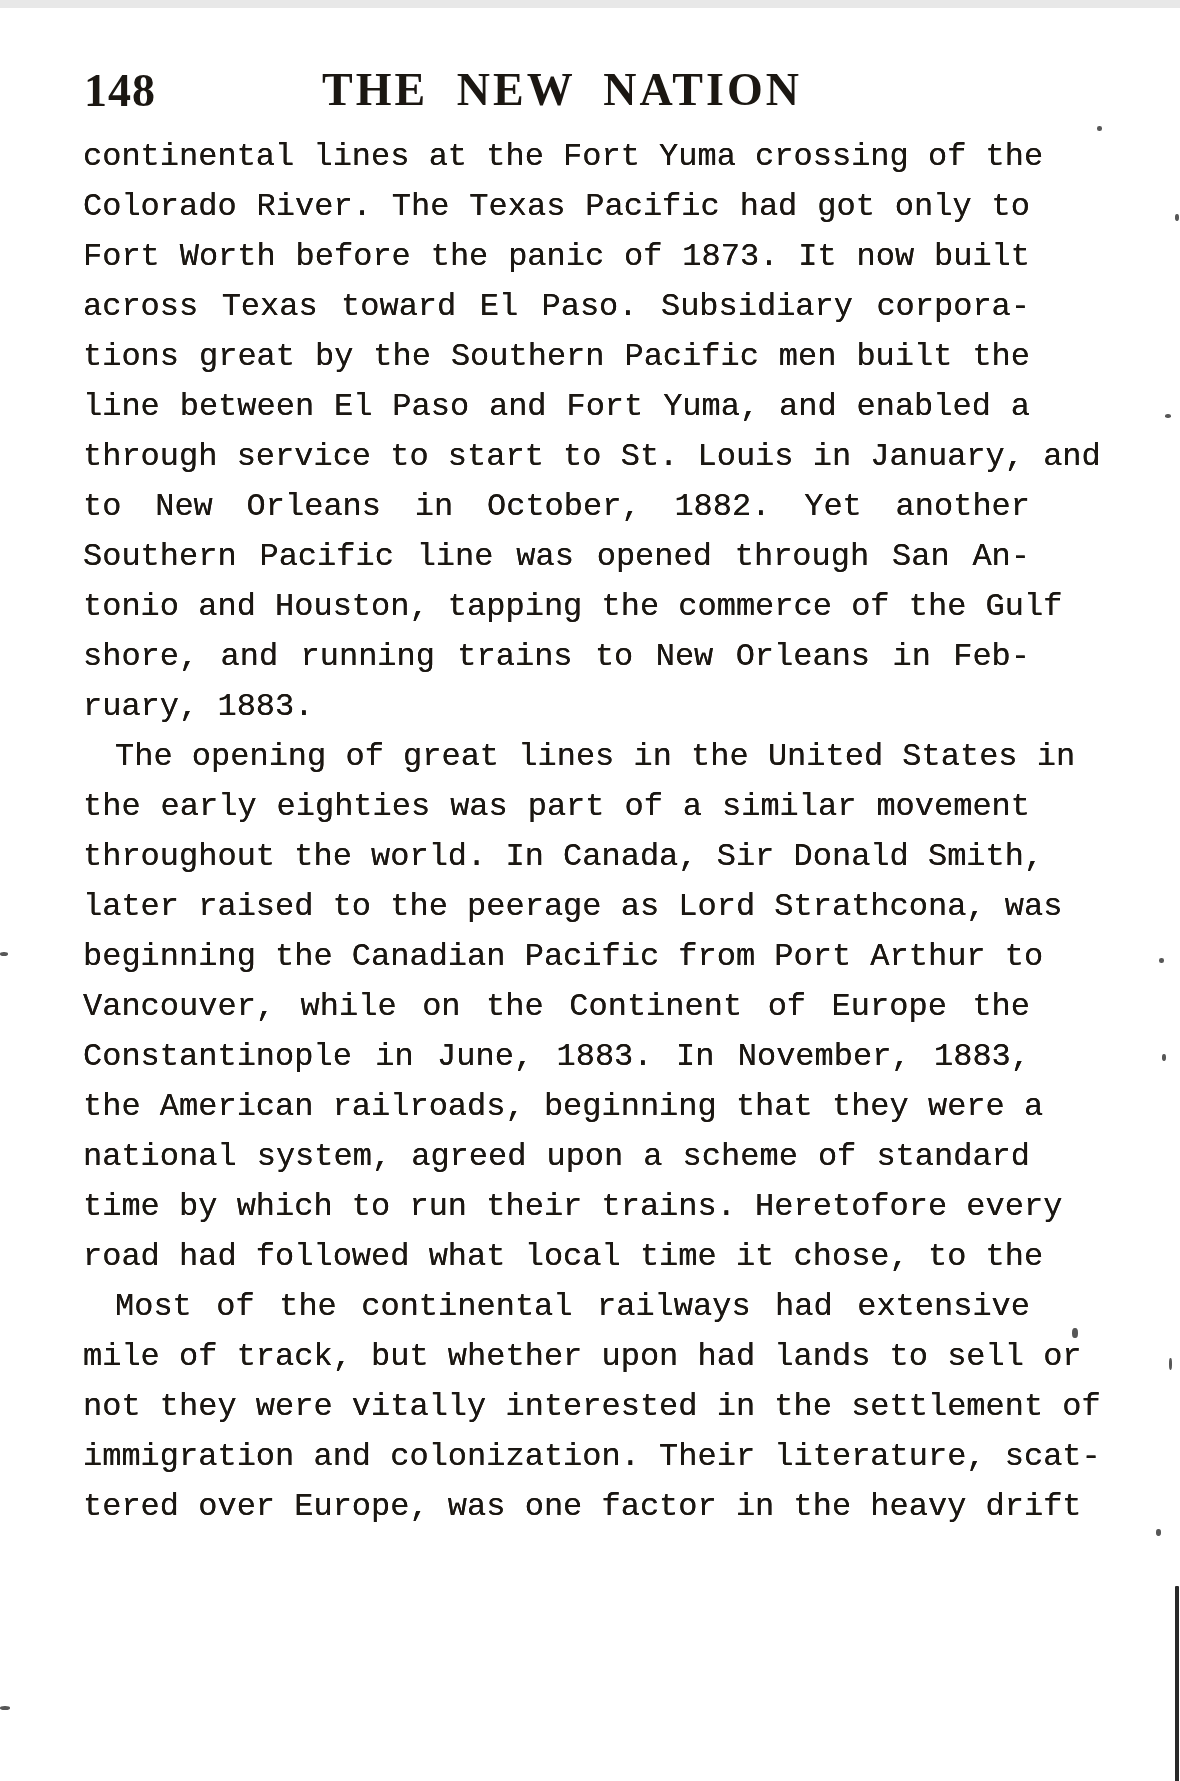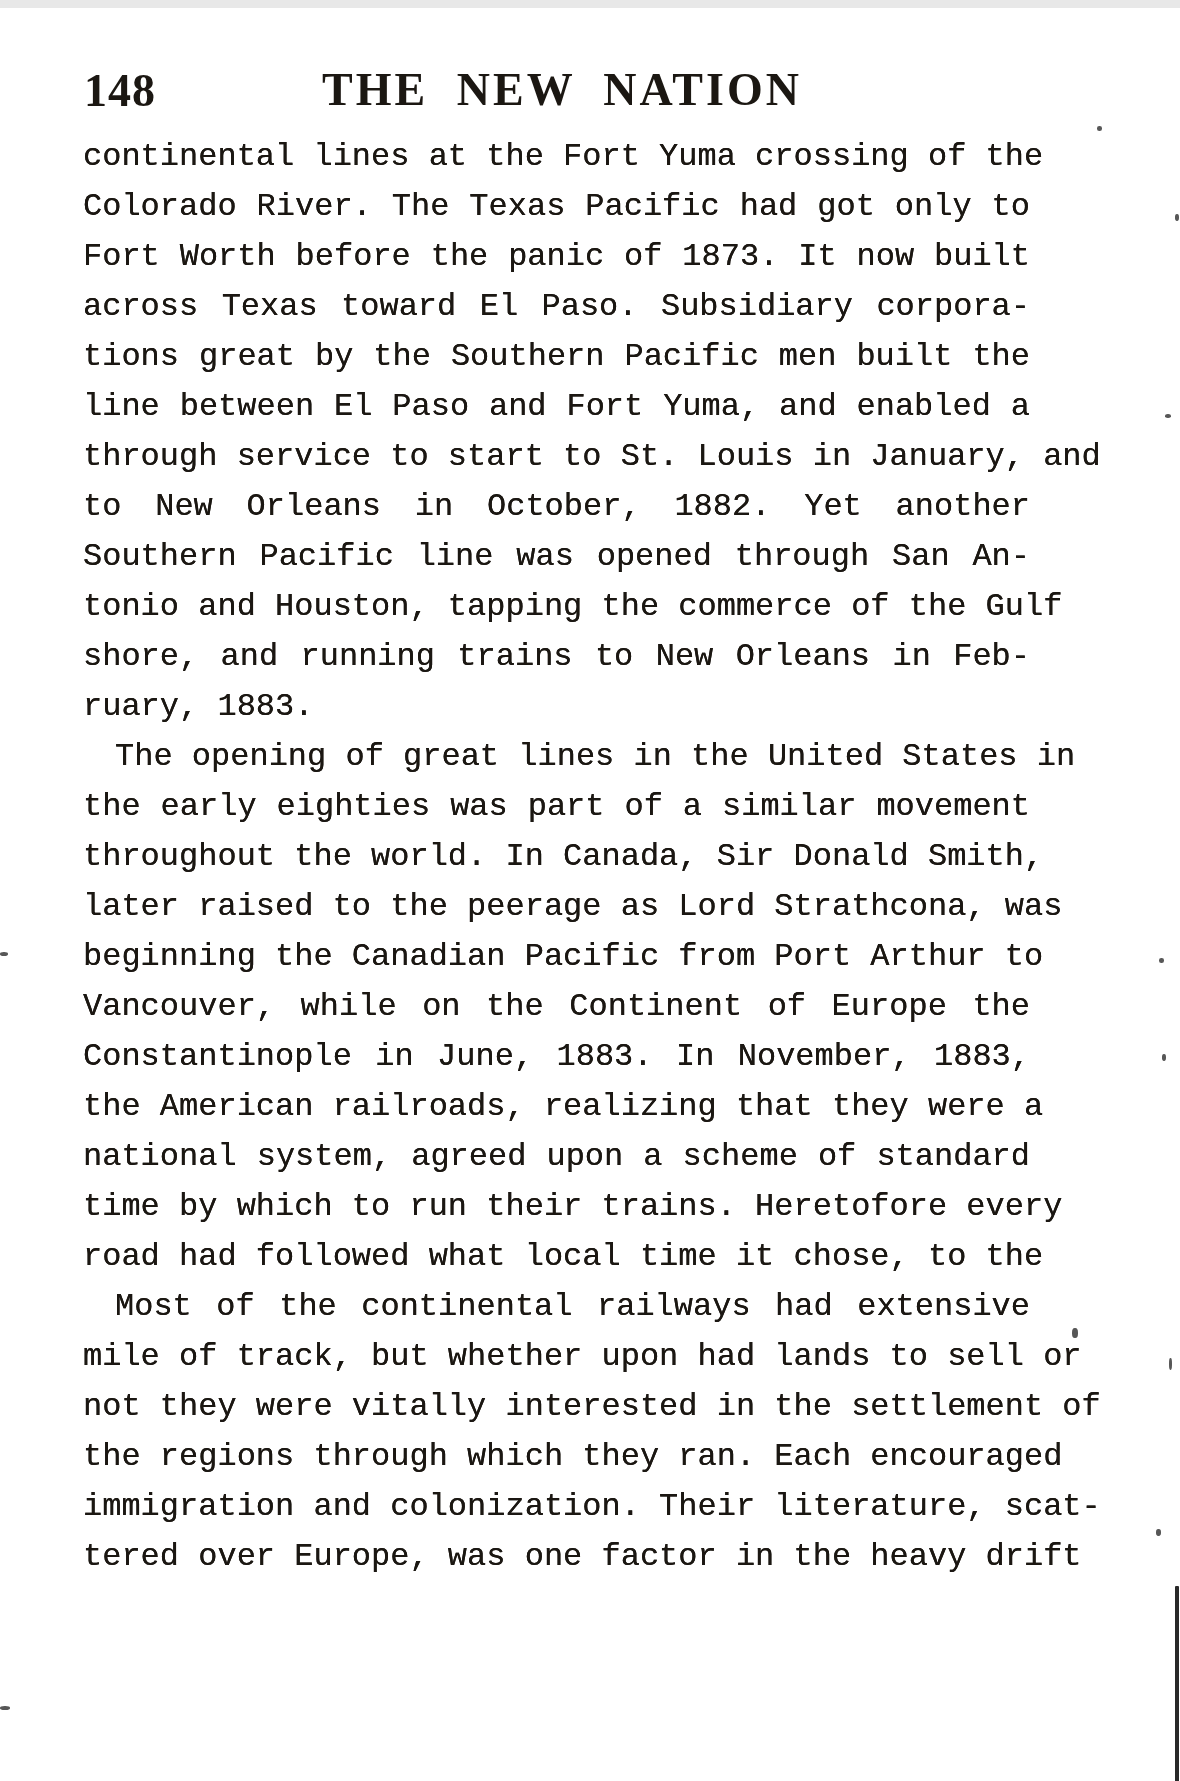--- a/index.html
+++ b/index.html
@@ -101,28 +101,27 @@
       <div class="line">tonio and Houston, tapping the commerce of the Gulf</div>
       <div class="line">shore, and running trains to New Orleans in Feb-</div>
       <div class="line short">ruary, 1883.</div>
       <div class="line indent">The opening of great lines in the United States in</div>
       <div class="line">the early eighties was part of a similar movement</div>
       <div class="line">throughout the world. In Canada, Sir Donald Smith,</div>
       <div class="line">later raised to the peerage as Lord Strathcona, was</div>
       <div class="line">beginning the Canadian Pacific from Port Arthur to</div>
       <div class="line">Vancouver, while on the Continent of Europe the</div>
       <div class="line">Constantinople in June, 1883. In November, 1883,</div>
-      <div class="line">the American railroads, realizing that they were a</div>
+      <div class="line">the American railroads, beginning that they were a</div>
       <div class="line">national system, agreed upon a scheme of standard</div>
       <div class="line">time by which to run their trains. Heretofore every</div>
       <div class="line">road had followed what local time it chose, to the</div>
       <div class="line indent">Most of the continental railways had extensive</div>
       <div class="line">mile of track, but whether upon had lands to sell or</div>
       <div class="line">not they were vitally interested in the settlement of</div>
-      <div class="line">the regions through which they ran. Each encouraged</div>
       <div class="line">immigration and colonization. Their literature, scat-</div>
       <div class="line">tered over Europe, was one factor in the heavy drift</div>
     </main>
 
   <div id="artifacts">
       <div class="speck" style="left: 1097px; top: 118px; width: 5px; height: 5px;"></div>
       <div class="speck" style="left: 1175px; top: 206px; width: 4px; height: 7px;"></div>
       <div class="speck" style="left: 1165px; top: 406px; width: 6px; height: 4px;"></div>
       <div class="speck" style="left: 1159px; top: 950px; width: 5px; height: 5px;"></div>
       <div class="speck" style="left: 1162px; top: 1046px; width: 4px; height: 7px;"></div>

